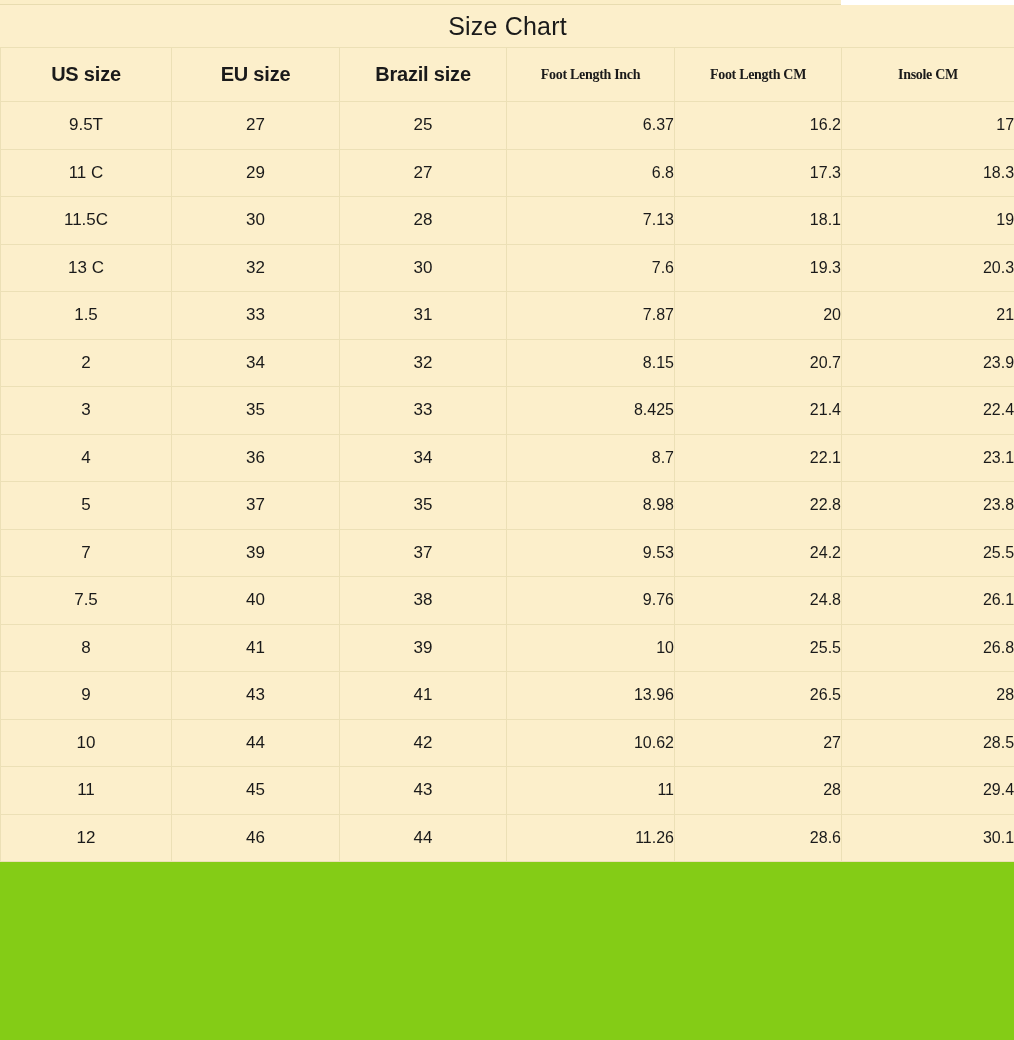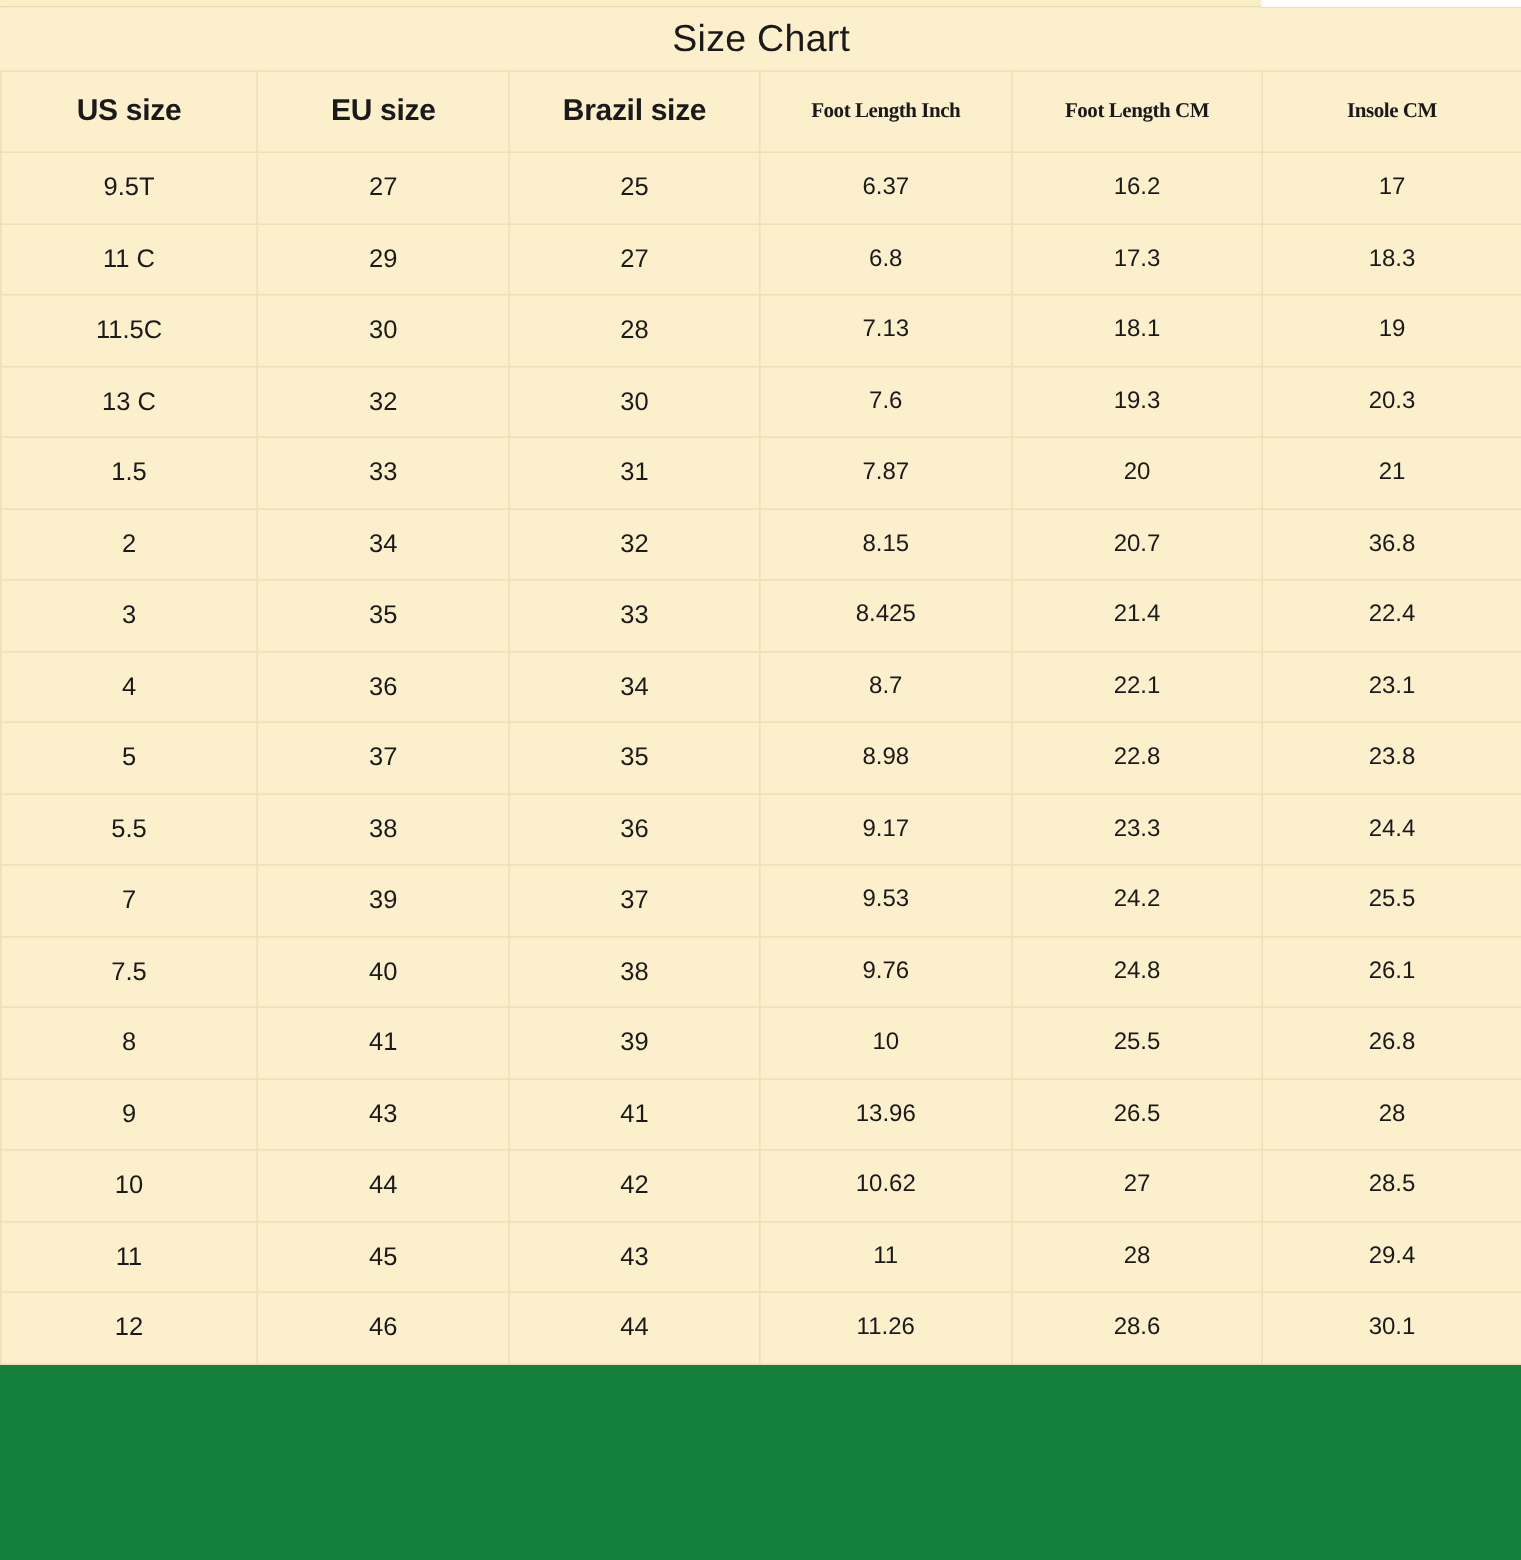--- a/index.html
+++ b/index.html
@@ -11,21 +11,21 @@
     width: 1014px;
     height: 1040px;
     font-family: "Liberation Sans", sans-serif;
     overflow: hidden;
   }
 
   #chart-root {
     position: relative;
     width: 1014px;
     height: 1040px;
-    background: #15803d;
+    background: #84cc16;
   }
 
   
   .top-strip {
     position: absolute;
     top: 0;
     left: 0;
     width: 1014px;
     height: 5px;
     background: #ffffff;
@@ -88,20 +88,21 @@
   }
 
   
   tr.data-row td {
     height: 46.5px;
     font-size: 17px;
     font-weight: 400;
   }
   tr.data-row td.narrow {
     font-size: 16px;
+    text-align: right;
   }
 
   
   col.c0 { width: 171px; }
   col.c1 { width: 168px; }
   col.c2 { width: 167px; }
   col.c3 { width: 168px; }
   col.c4 { width: 167px; }
   col.c5 { width: 173px; }
 </style>
@@ -174,21 +175,21 @@
           <td class="narrow">7.87</td>
           <td class="narrow">20</td>
           <td class="narrow">21</td>
         </tr>
         <tr class="data-row">
           <td>2</td>
           <td>34</td>
           <td>32</td>
           <td class="narrow">8.15</td>
           <td class="narrow">20.7</td>
-          <td class="narrow">36.8</td>
+          <td class="narrow">23.9</td>
         </tr>
         <tr class="data-row">
           <td>3</td>
           <td>35</td>
           <td>33</td>
           <td class="narrow">8.425</td>
           <td class="narrow">21.4</td>
           <td class="narrow">22.4</td>
         </tr>
         <tr class="data-row">
@@ -201,28 +202,20 @@
         </tr>
         <tr class="data-row">
           <td>5</td>
           <td>37</td>
           <td>35</td>
           <td class="narrow">8.98</td>
           <td class="narrow">22.8</td>
           <td class="narrow">23.8</td>
         </tr>
         <tr class="data-row">
-          <td>5.5</td>
-          <td>38</td>
-          <td>36</td>
-          <td class="narrow">9.17</td>
-          <td class="narrow">23.3</td>
-          <td class="narrow">24.4</td>
-        </tr>
-        <tr class="data-row">
           <td>7</td>
           <td>39</td>
           <td>37</td>
           <td class="narrow">9.53</td>
           <td class="narrow">24.2</td>
           <td class="narrow">25.5</td>
         </tr>
         <tr class="data-row">
           <td>7.5</td>
           <td>40</td>

